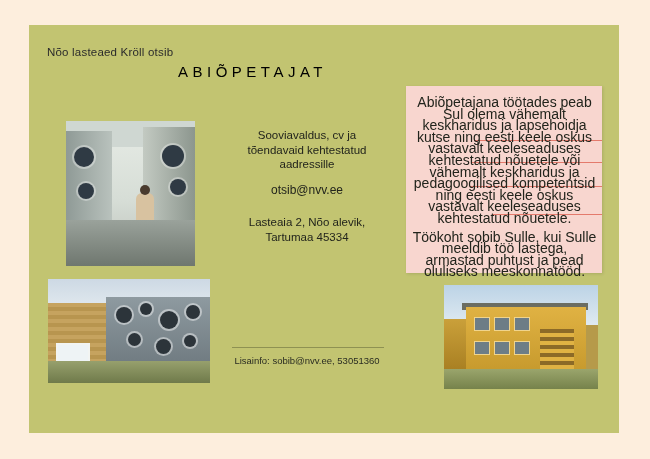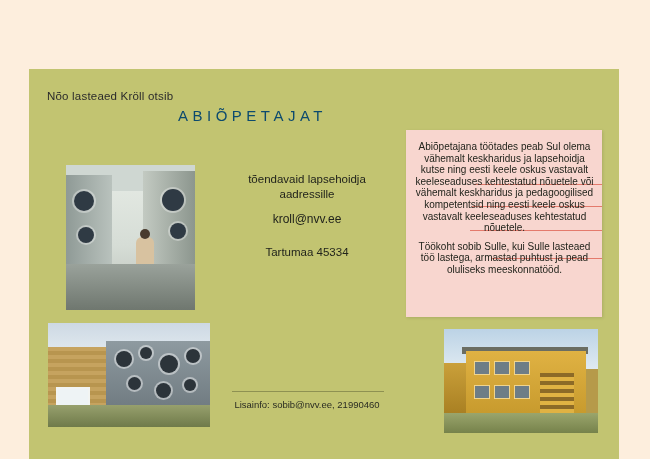--- a/index.html
+++ b/index.html
@@ -10,21 +10,20 @@
     width: 650px;
     height: 459px;
     background: #fdeedd;
     font-family: "Liberation Sans", sans-serif;
     overflow: hidden;
   }
   #poster {
     position: relative;
     width: 650px;
     height: 323px;
-    margin-top: 44px;
   }
   .olive-panel {
     position: absolute;
     left: 29px;
     top: 25px;
     width: 590px;
     height: 408px;
     background: #c2c471;
   }
   .headline-org {
@@ -34,21 +33,21 @@
     font-size: 11.5px;
     color: #2b2b2b;
     letter-spacing: 0.2px;
     white-space: nowrap;
   }
   .headline-role {
     position: absolute;
     left: 178px;
     top: 63px;
     font-size: 15px;
-    color: #0c4a6e;
+    color: #000000;
     letter-spacing: 4.5px;
     font-weight: 500;
     white-space: nowrap;
   }
 
   
   .photo {
     position: absolute;
     overflow: hidden;
   }
@@ -219,21 +218,21 @@
     height: 187px;
     background: #f8d6cf;
     box-shadow: 1px 1px 3px rgba(0,0,0,0.12);
   }
   .note-text {
     position: absolute;
     left: 412px;
     top: 97px;
     width: 185px;
     text-align: center;
-    font-size: 10px;
+    font-size: 14px;
     line-height: 11.6px;
     color: #22241c;
   }
   .note-text p { margin: 0; }
   .note-text .para2 { margin-top: 7px; }
   .note-line {
     position: absolute;
     height: 1px;
     background: #e06a5a;
     opacity: 0.85;
@@ -293,39 +292,41 @@
       <div class="bld-win" style="left:48px;top:10px;width:14px;height:12px;"></div>
       <div class="bld-win" style="left:8px;top:34px;width:14px;height:12px;"></div>
       <div class="bld-win" style="left:28px;top:34px;width:14px;height:12px;"></div>
       <div class="bld-win" style="left:48px;top:34px;width:14px;height:12px;"></div>
     </div>
     <div class="bld-stair"></div>
     <div class="bld-ground"></div>
   </div>
 
   <div class="center-text">
-    <span class="line">tõendavaid lapsehoidja</span>
+    <span class="line">Sooviavaldus, cv ja</span>
+    <span class="line">tõendavaid kehtestatud</span>
     <span class="line">aadressille</span>
     <div class="gap-md"></div>
-    <span class="line email-line">kroll@nvv.ee</span>
+    <span class="line email-line">otsib@nvv.ee</span>
     <div class="gap-sm"></div>
     <div class="gap-sm"></div>
+    <span class="line">Lasteaia 2, Nõo alevik,</span>
     <span class="line">Tartumaa 45334</span>
   </div>
 
   <div class="divider"></div>
 
   <div class="contact-info">
     <span class="line">Lisainfo: sobib@nvv.ee,</span>
-    <span class="line">21990460</span>
+    <span class="line">53051360</span>
   </div>
 
   <div class="pink-note"></div>
   <div class="note-line nl1"></div>
   <div class="note-line nl2"></div>
   <div class="note-line nl3"></div>
   <div class="note-line nl4"></div>
   <div class="note-text">
     <p class="para1">Abiõpetajana töötades peab Sul olema vähemalt keskharidus ja lapsehoidja kutse ning eesti keele oskus vastavalt keeleseaduses kehtestatud nõuetele või vähemalt keskharidus ja pedagoogilised kompetentsid ning eesti keele oskus vastavalt keeleseaduses  kehtestatud nõuetele.</p>
-    <p class="para2">Töökoht sobib Sulle, kui Sulle lasteaed töö lastega, armastad puhtust ja pead oluliseks meeskonnatööd.</p>
+    <p class="para2">Töökoht sobib Sulle, kui Sulle meeldib töö lastega, armastad puhtust ja pead oluliseks meeskonnatööd.</p>
   </div>
 
 </div>
 
 </body></html>

